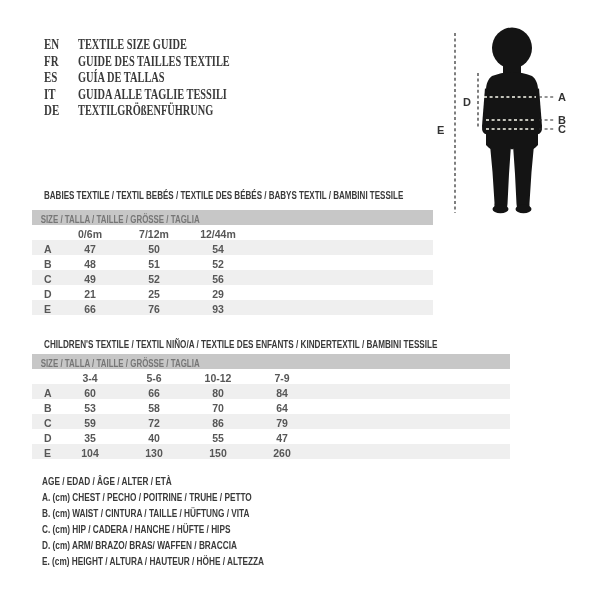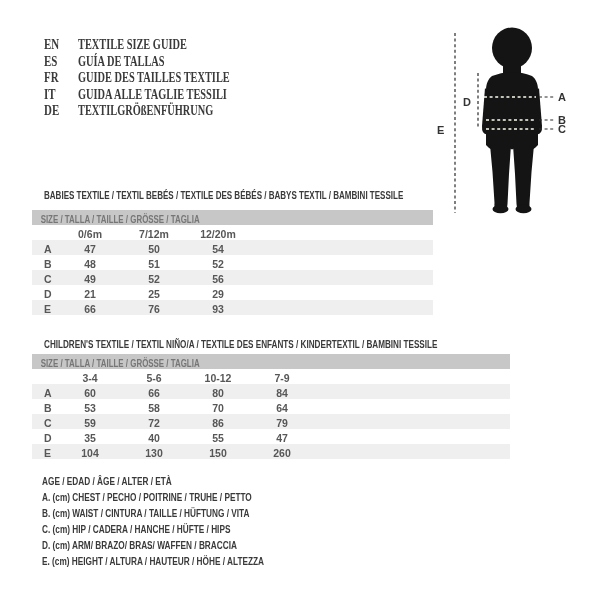--- a/index.html
+++ b/index.html
@@ -56,26 +56,26 @@
 <body>
 
 <div class="page">
 
   <div class="lang">
     <div class="lang-row">
       <span class="lang-code">EN</span>
       <span class="lang-title">TEXTILE SIZE GUIDE</span>
     </div>
     <div class="lang-row">
+      <span class="lang-code">FR</span>
+      <span class="lang-title">GUIDE DES TAILLES TEXTILE</span>
+    </div>
+    <div class="lang-row">
       <span class="lang-code">ES</span>
       <span class="lang-title">GUÍA DE TALLAS</span>
-    </div>
-    <div class="lang-row">
-      <span class="lang-code">FR</span>
-      <span class="lang-title">GUIDE DES TAILLES TEXTILE</span>
     </div>
     <div class="lang-row">
       <span class="lang-code">IT</span>
       <span class="lang-title">GUIDA ALLE TAGLIE TESSILI</span>
     </div>
     <div class="lang-row">
       <span class="lang-code">DE</span>
       <span class="lang-title">TEXTILGRÖßENFÜHRUNG</span>
     </div>
   </div>
@@ -111,21 +111,21 @@
   <div class="sec-heading babies-heading">BABIES TEXTILE / TEXTIL BEBÉS / TEXTILE DES BÉBÉS / BABYS TEXTIL / BAMBINI TESSILE</div>
 
   <div class="table babies-table">
     <div class="trow bar">
       <span class="bar-text">SIZE / TALLA / TAILLE / GRÖSSE / TAGLIA</span>
     </div>
     <div class="trow">
       <span class="cell-label"></span>
       <span class="cell-val">0/6m</span>
       <span class="cell-val">7/12m</span>
-      <span class="cell-val">12/20m</span>
+      <span class="cell-val">12/44m</span>
     </div>
     <div class="trow stripe">
       <span class="cell-label">A</span>
       <span class="cell-val">47</span>
       <span class="cell-val">50</span>
       <span class="cell-val">54</span>
     </div>
     <div class="trow">
       <span class="cell-label">B</span>
       <span class="cell-val">48</span>

